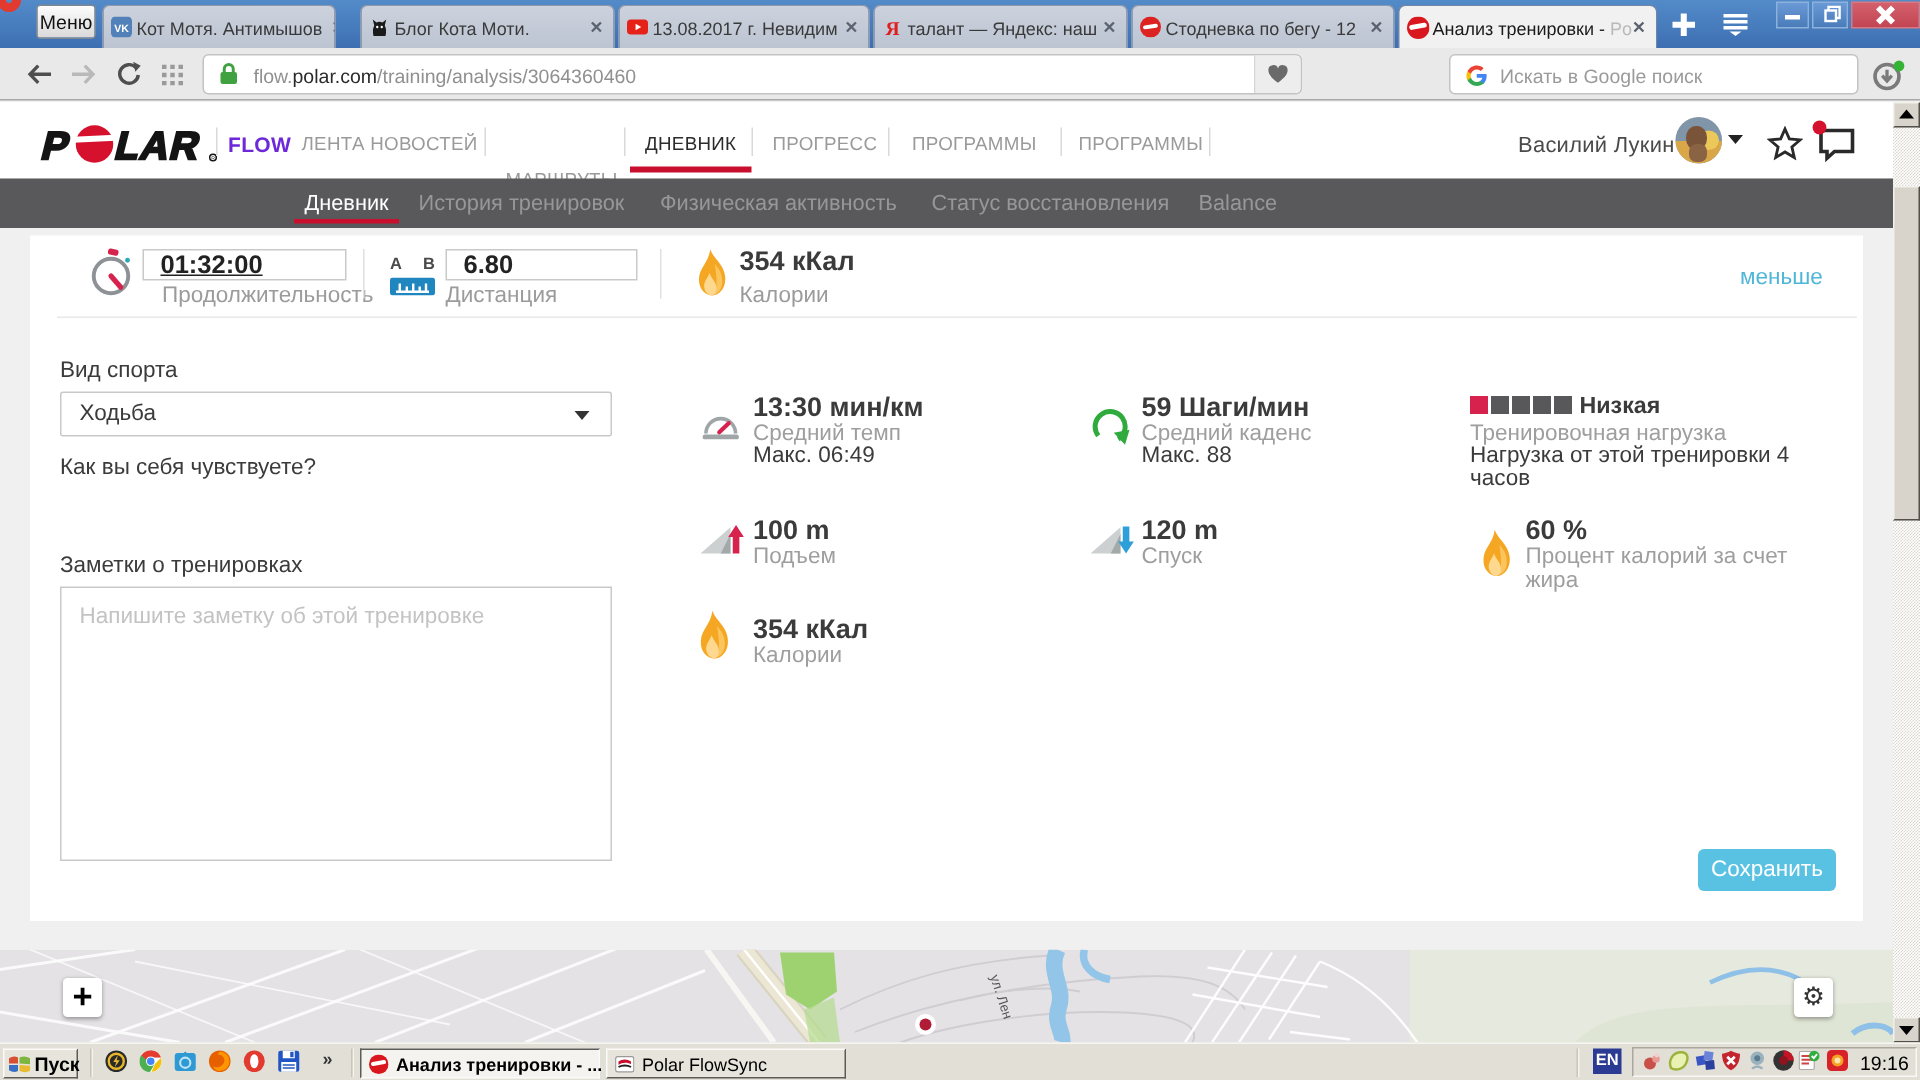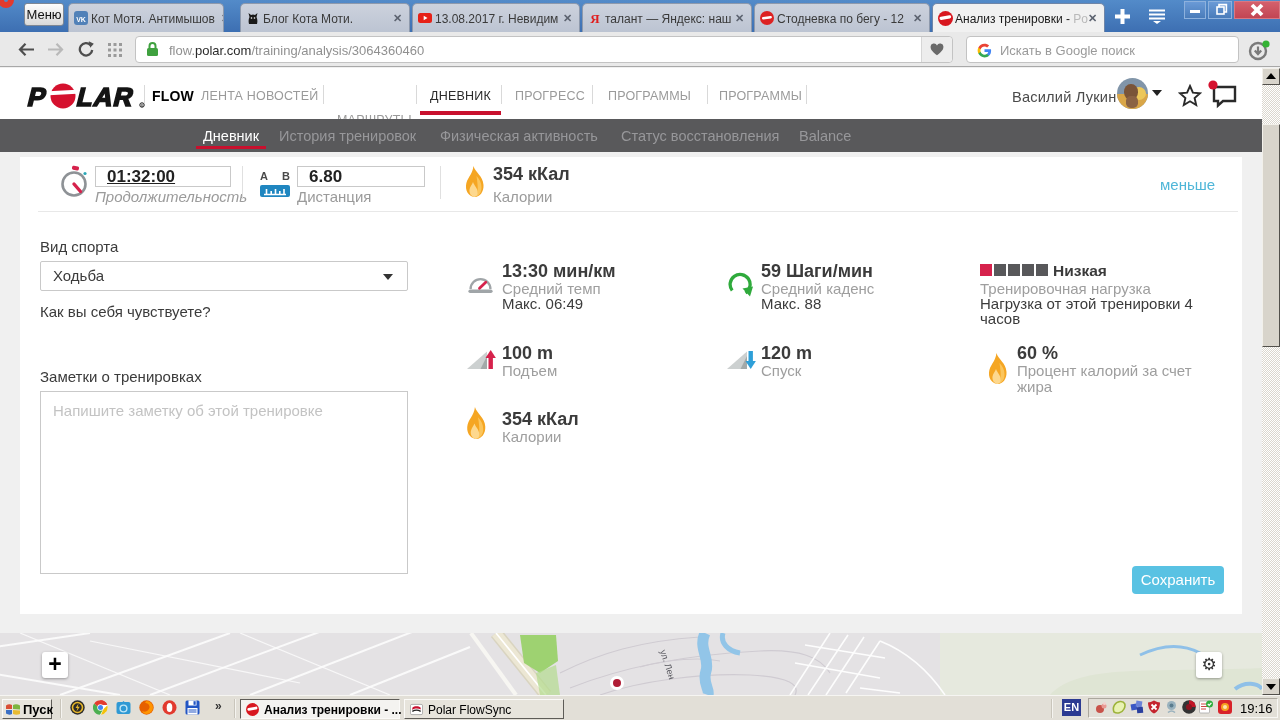--- a/index.html
+++ b/index.html
@@ -21,21 +21,21 @@
 .tab .fav { position:absolute; left:5px; top:7px; width:14px; height:14px; }
 .tab .x { position:absolute; top:8px; font-size:11px; color:#5c6370; font-weight:bold; }
 .tab.active { background:#f1f1f1; border-color:#6f86a8; height:30px; }
 
 
 .winbtn { position:absolute; top:1px; height:18px; }
 
 
 #toolbar { position:absolute; left:0; top:32px; width:1280px; height:35px;
   background:#e9e9e9; border-bottom:1px solid #a8a8a8; }
-#urlfield { position:absolute; left:135px; top:4px; width:818px; height:27px;
+#urlfield { position:absolute; left:135px; top:4px; width:733px; height:27px;
   background:#fff; border:1px solid #c3c3c3; border-radius:4px; font-size:13px; }
 #urlheart { position:absolute; right:0; top:0; width:31px; height:25px; background:#ededed;
   border-left:1px solid #d6d6d6; border-radius:0 4px 4px 0; text-align:center; }
 #searchfield { position:absolute; left:966px; top:4px; width:273px; height:27px;
   background:#fff; border:1px solid #c3c3c3; border-radius:4px; font-size:13px; color:#9a9a9a; }
 
 
 #page { position:absolute; left:0; top:68px; width:1262px; height:627px; background:#f0f0f0; }
 #pheader { position:absolute; left:0; top:0; width:1262px; height:51px; background:#fff; }
 .pnav { position:absolute; top:21px; font-size:12.5px; color:#9a9a9a; letter-spacing:0.2px; }
@@ -260,21 +260,21 @@
       <div style="position:absolute;left:9px;top:18px;width:12px;height:12px;background:#8a6244;border-radius:40%;"></div>
     </div>
     <div style="position:absolute;left:1152px;top:22px;width:0;height:0;border-left:5px solid transparent;border-right:5px solid transparent;border-top:6px solid #222;"></div>
     <svg style="position:absolute;left:1178px;top:16px;" width="24" height="23" viewBox="0 0 24 23">
         <path d="M12 2 L14.9 8.6 L22 9.3 L16.6 14 L18.2 21 L12 17.3 L5.8 21 L7.4 14 L2 9.3 L9.1 8.6 Z" fill="none" stroke="#2a2a2a" stroke-width="1.9"></path>
       </svg>
     <svg style="position:absolute;left:1208px;top:12px;" width="30" height="30" viewBox="0 0 30 30">
         <path d="M6 7 H27 V21 H15 L10 25.5 V21 H6 Z" fill="none" stroke="#2a2a2a" stroke-width="2.4"></path>
         <circle cx="5" cy="5" r="4.6" fill="#d5112e"></circle>
       </svg>
-    <div class="pnav dark" style="left:152px;top:20px;font-weight:bold;font-size:14px;color:#000000;">FLOW</div>
+    <div class="pnav dark" style="left:152px;top:20px;font-weight:bold;font-size:14px;color:#6d28d9;">FLOW</div>
     <div class="pnav" style="left:201px;">ЛЕНТА НОВОСТЕЙ</div>
     <div class="pnav" style="left:337px;margin-top:24px;">МАРШРУТЫ</div>
     <div class="pnav dark" style="left:430px;color:#2b2b2b;">ДНЕВНИК</div>
     <div class="pnav" style="left:515px;">ПРОГРЕСС</div>
     <div class="pnav" style="left:608px;">ПРОГРАММЫ</div>
     <div class="pnav" style="left:719px;">ПРОГРАММЫ</div>
     <div class="psep" style="left:144px;"></div>
     <div class="psep" style="left:323px;"></div>
     <div class="psep" style="left:416px;"></div>
     <div class="psep" style="left:501px;"></div>
@@ -308,21 +308,21 @@
       <path d="M4 9.5 H26 M6.5 4 V9 M11.2 6 V9 M15.5 4 V9 M19.8 6 V9 M24 4 V9" stroke="#fff" stroke-width="1.6" fill="none"></path>
     </svg>
 
     <svg style="position:absolute;left:444px;top:9px;" width="22" height="32" viewBox="0 0 22 32">
       <path d="M9.5 0 C11 6 19 10 19.5 19 C20 26 15.5 31 11 31 C6.5 31 1.5 27 2 19.5 C2.5 12 8.5 9 9.5 0 Z" fill="#f5a623"></path>
       <path d="M12.5 10 C16 14 17.5 17 17.5 21.5 C17.5 27 14.5 30 11.3 30.5 C14 27 14.5 23 12.5 10 Z" fill="#fbc55c"></path>
       <path d="M10.5 31 C7 30.5 5 27 5.5 23.5 C6 20.5 8 19 9 16 C10.5 20 13 21.5 13.5 25 C14 28.5 13 30.5 10.5 31 Z" fill="#fdd88e"></path>
     </svg>
 
     <div class="sumin" style="left:75px;width:136px;text-decoration:underline;">01:32:00</div>
-    <div class="sumlabel" style="left:75px;font-style:italic;">Продолжительность</div>
+    <div class="sumlabel" style="left:88px;">Продолжительность</div>
     <div class="sumsep" style="left:222px;"></div>
     <div class="sumin" style="left:277px;width:128px;">6.80</div>
     <div class="sumlabel" style="left:277px;">Дистанция</div>
     <div class="sumsep" style="left:420px;"></div>
     <div class="sumbig" style="left:473px;">354 кКал</div>
     <div class="sumlabel" style="left:473px;">Калории</div>
     <div id="lessbtn">меньше</div>
     <div id="sumdivider"></div>
 
     <div class="flabel" style="top:81px;">Вид спорта</div>

